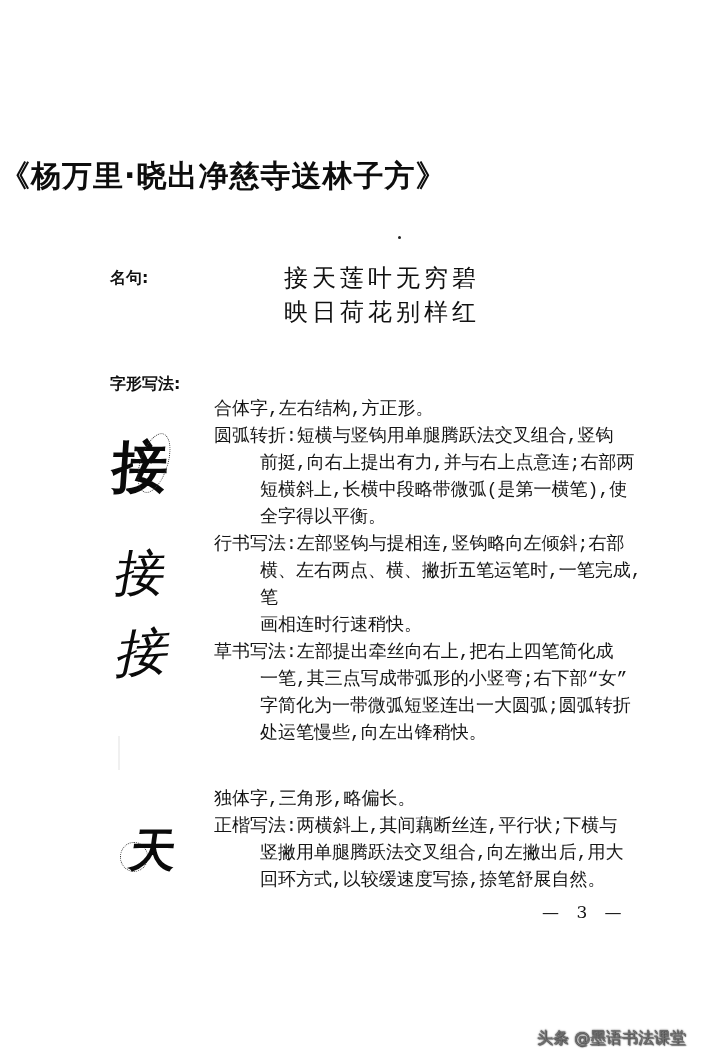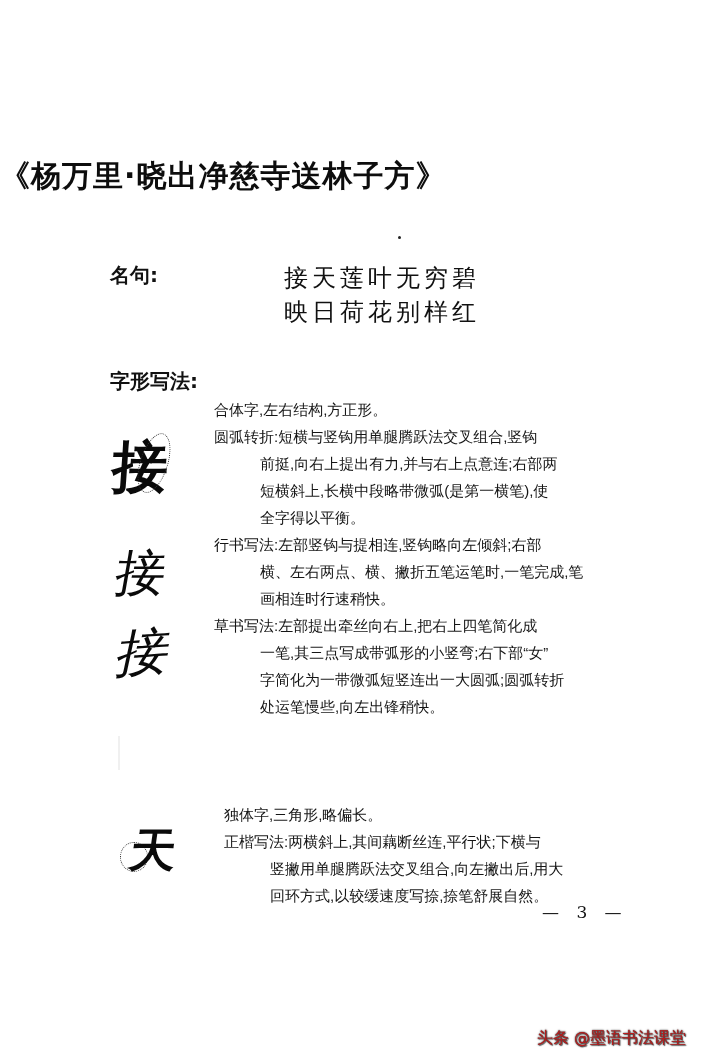--- a/index.html
+++ b/index.html
@@ -8,42 +8,42 @@
     font-family: "DejaVu Serif", "Liberation Serif", serif; color: #141414;
   }
   .abs { position: absolute; }
   .title {
     left: 0; width: 702px; top: 156px; text-align: left;
     font-family: "DejaVu Sans", sans-serif; font-weight: bold; font-size: 30px; letter-spacing: 1px;
     color: #0d0d0d;
   }
   .dot-mark { left: 398px; top: 236px; width: 3px; height: 3px; background: #222; border-radius: 50%; }
   .label-bold {
-    font-family: "DejaVu Sans", sans-serif; font-weight: bold; font-size: 20px; color: #111;
+    font-family: "DejaVu Sans", sans-serif; font-weight: bold; font-size: 16px; color: #111; margin-top: 6px;
   }
   .poem { font-family: "DejaVu Serif", serif; font-size: 24px; letter-spacing: 4px; color: #111; }
   .body-text {
-    font-family: Liberation Sans, sans-serif; font-size: 15px; line-height: 27px; color: #151515;
+    font-family: Liberation Mono, monospace; font-size: 18px; line-height: 27px; color: #151515;
     width: 430px;
   }
   .para { margin: 0; }
   .para .first { display: block; }
   .para .cont { display: block; padding-left: 46px; }
   .glyph {
     font-family: "DejaVu Serif", serif; color: #0a0a0a; font-weight: bold;
   }
   .g-kai { left: 112px; top: 430px; font-size: 56px; transform: skewX(-4deg); }
   .g-xing { left: 116px; top: 540px; font-size: 50px; transform: skewX(-10deg); font-weight: normal; }
   .g-cao { left: 118px; top: 618px; font-size: 52px; transform: skewX(-16deg) rotate(-4deg); font-weight: normal; }
   .g-tian { left: 130px; top: 820px; font-size: 46px; transform: skewX(-8deg); }
   .dotted-guide { border: 1.5px dotted #333; border-radius: 50%; }
   .faint-line { left: 118px; top: 736px; width: 2px; height: 34px; background: #f0f0f0; }
   .page-num { left: 542px; top: 902px; font-size: 17px; letter-spacing: 6px; color: #111; }
   .watermark {
-    right: 16px; top: 1028px; font-family: "DejaVu Sans", sans-serif; font-size: 16px; color: #b91c1c;
+    right: 16px; top: 1028px; font-family: "DejaVu Sans", sans-serif; font-size: 16px; color: #737373;
     text-shadow: 0 0 2px #444, 0 0 1px #222, 1px 1px 1px #555;
   }
 </style>
 </head>
 <body>
 
 <div class="abs title">《杨万里·晓出净慈寺送林子方》</div>
 <div class="abs dot-mark"></div>
 
 <div class="abs label-bold" style="left:110px; top:262px;">名句:</div>
@@ -78,21 +78,21 @@
     <span class="cont">字简化为一带微弧短竖连出一大圆弧;圆弧转折</span>
     <span class="cont">处运笔慢些,向左出锋稍快。</span>
   </p>
 </div>
 
 <div class="abs faint-line"></div>
 
 <div class="abs dotted-guide" style="left:120px; top:842px; width:26px; height:28px;"></div>
 <div class="abs glyph g-tian">天</div>
 
-<div class="abs body-text" style="left:224px; top:786px;margin-top:15px;">
+<div class="abs body-text" style="left:214px; top:786px;">
   <p class="para">
     <span class="first">独体字,三角形,略偏长。</span>
   </p>
   <p class="para">
     <span class="first">正楷写法:两横斜上,其间藕断丝连,平行状;下横与</span>
     <span class="cont">竖撇用单腿腾跃法交叉组合,向左撇出后,用大</span>
     <span class="cont">回环方式,以较缓速度写捺,捺笔舒展自然。</span>
   </p>
 </div>
 

